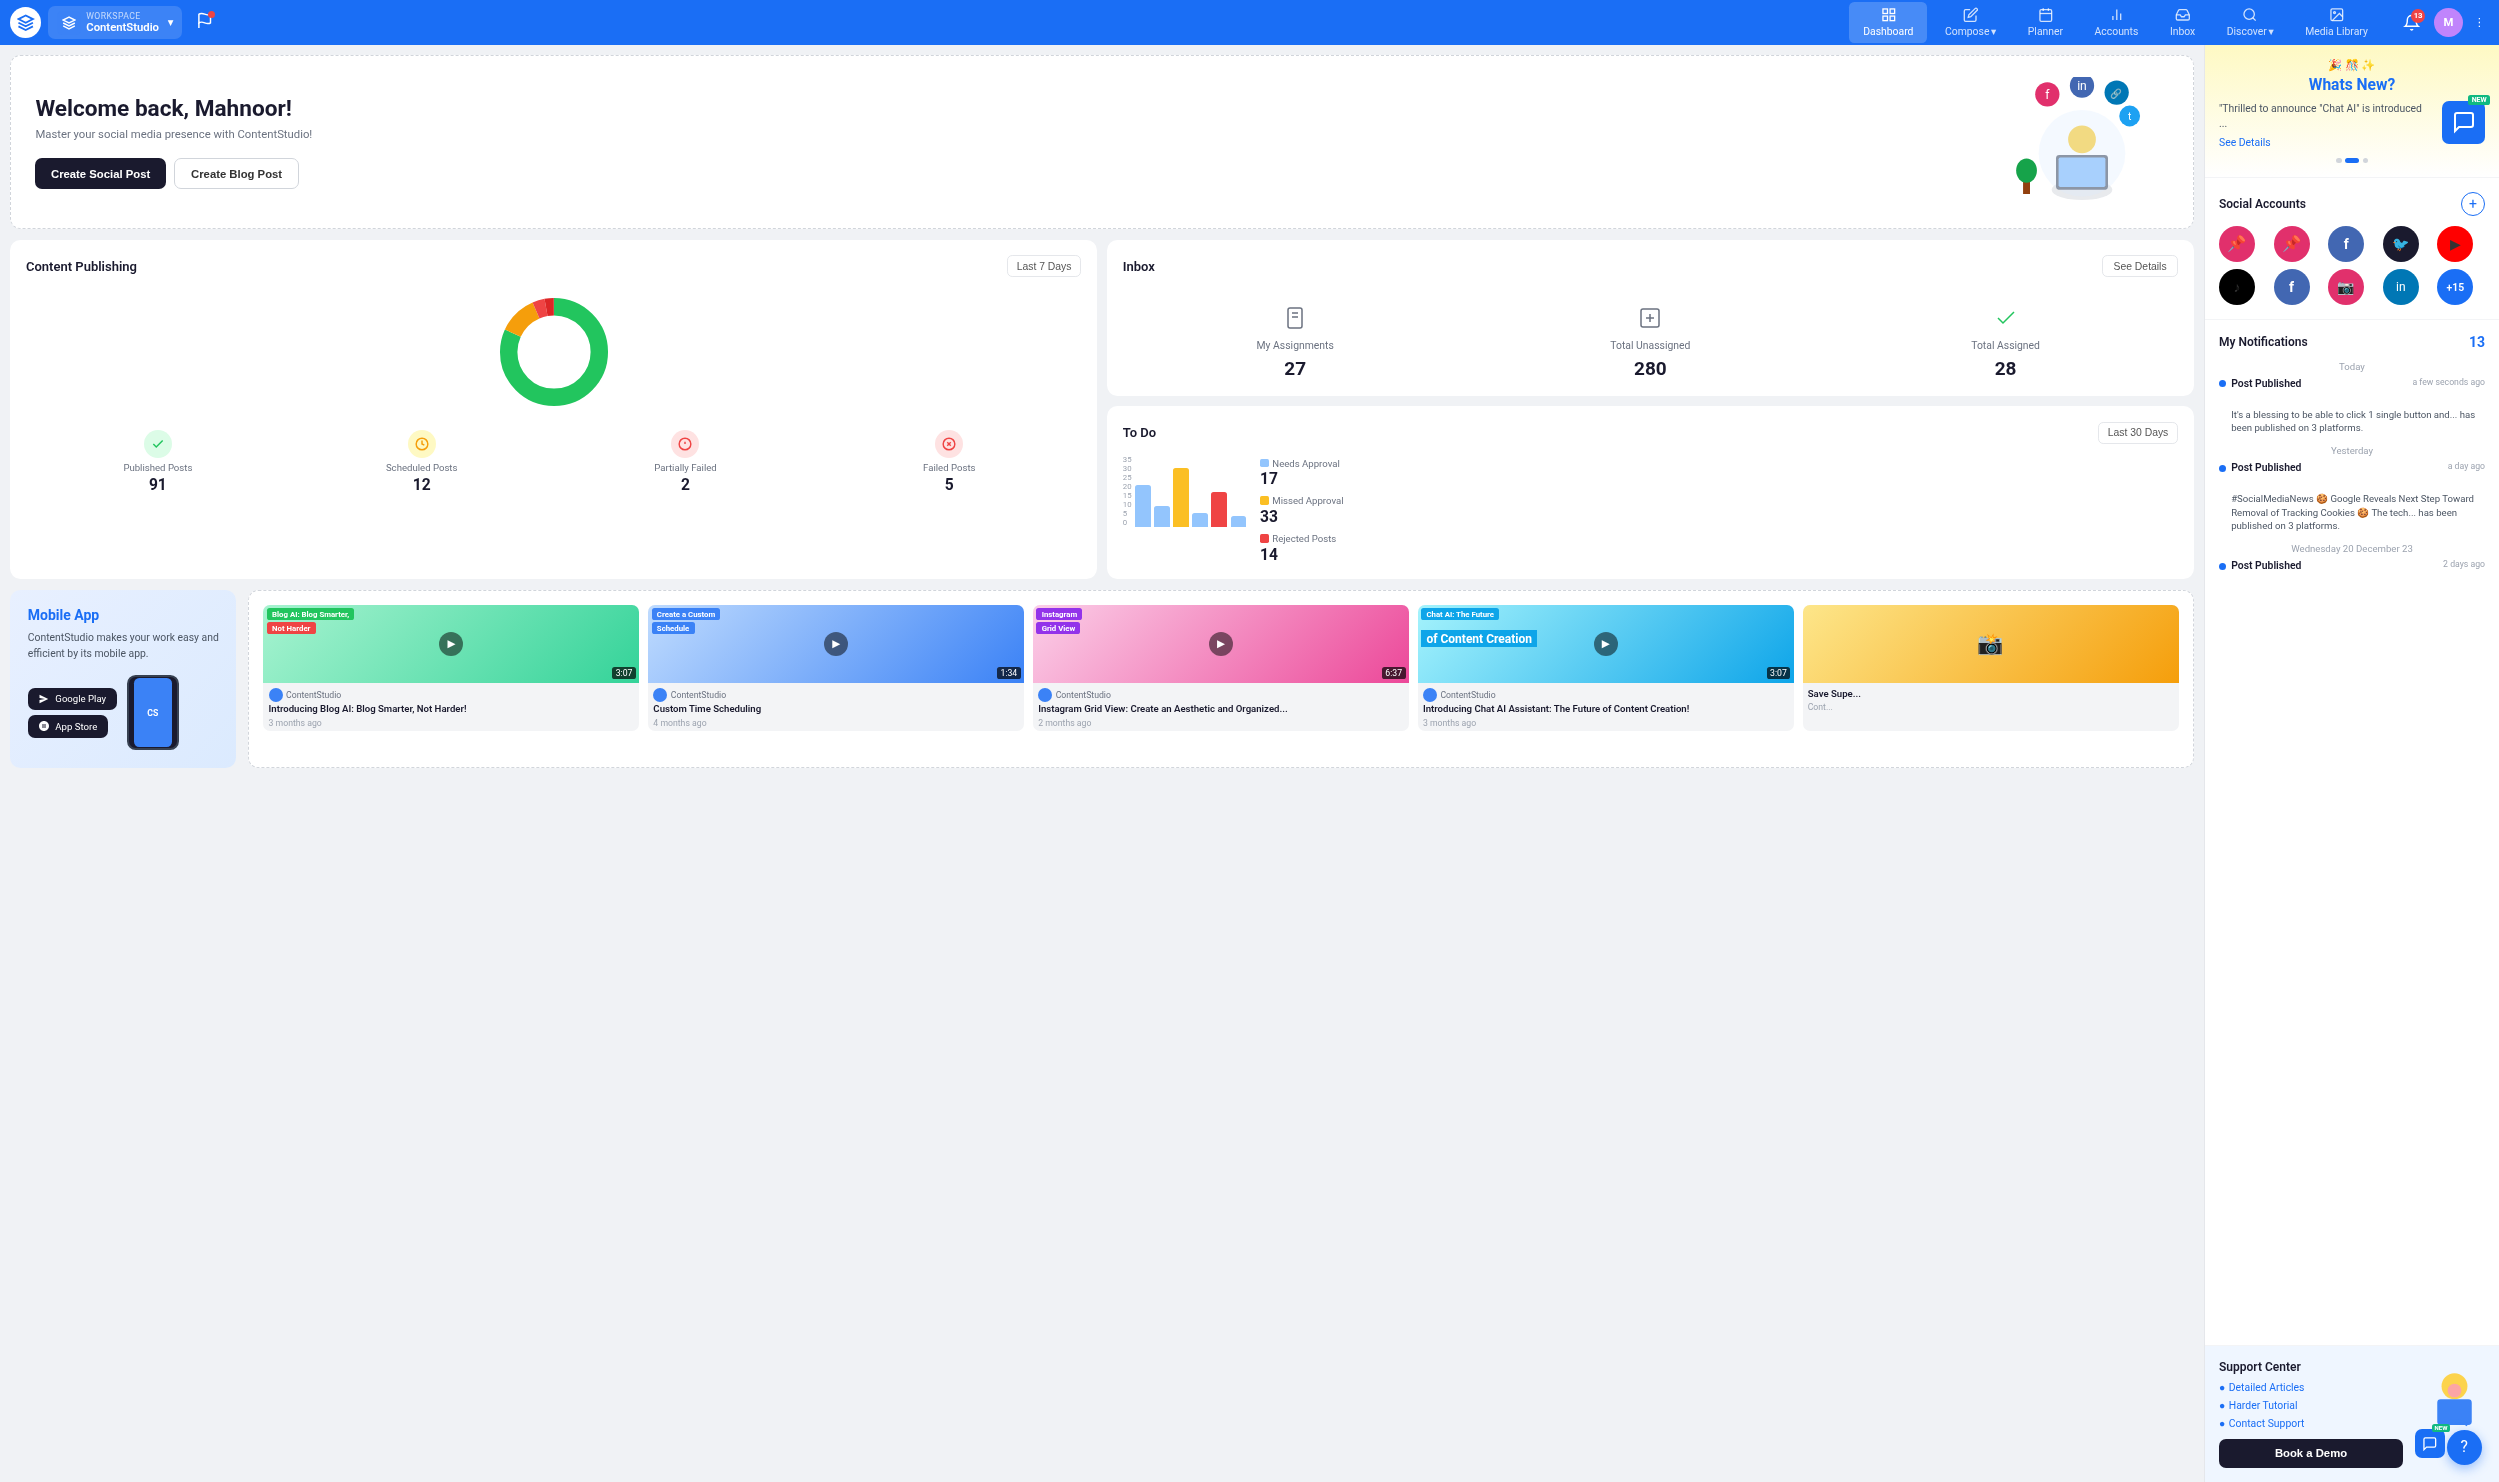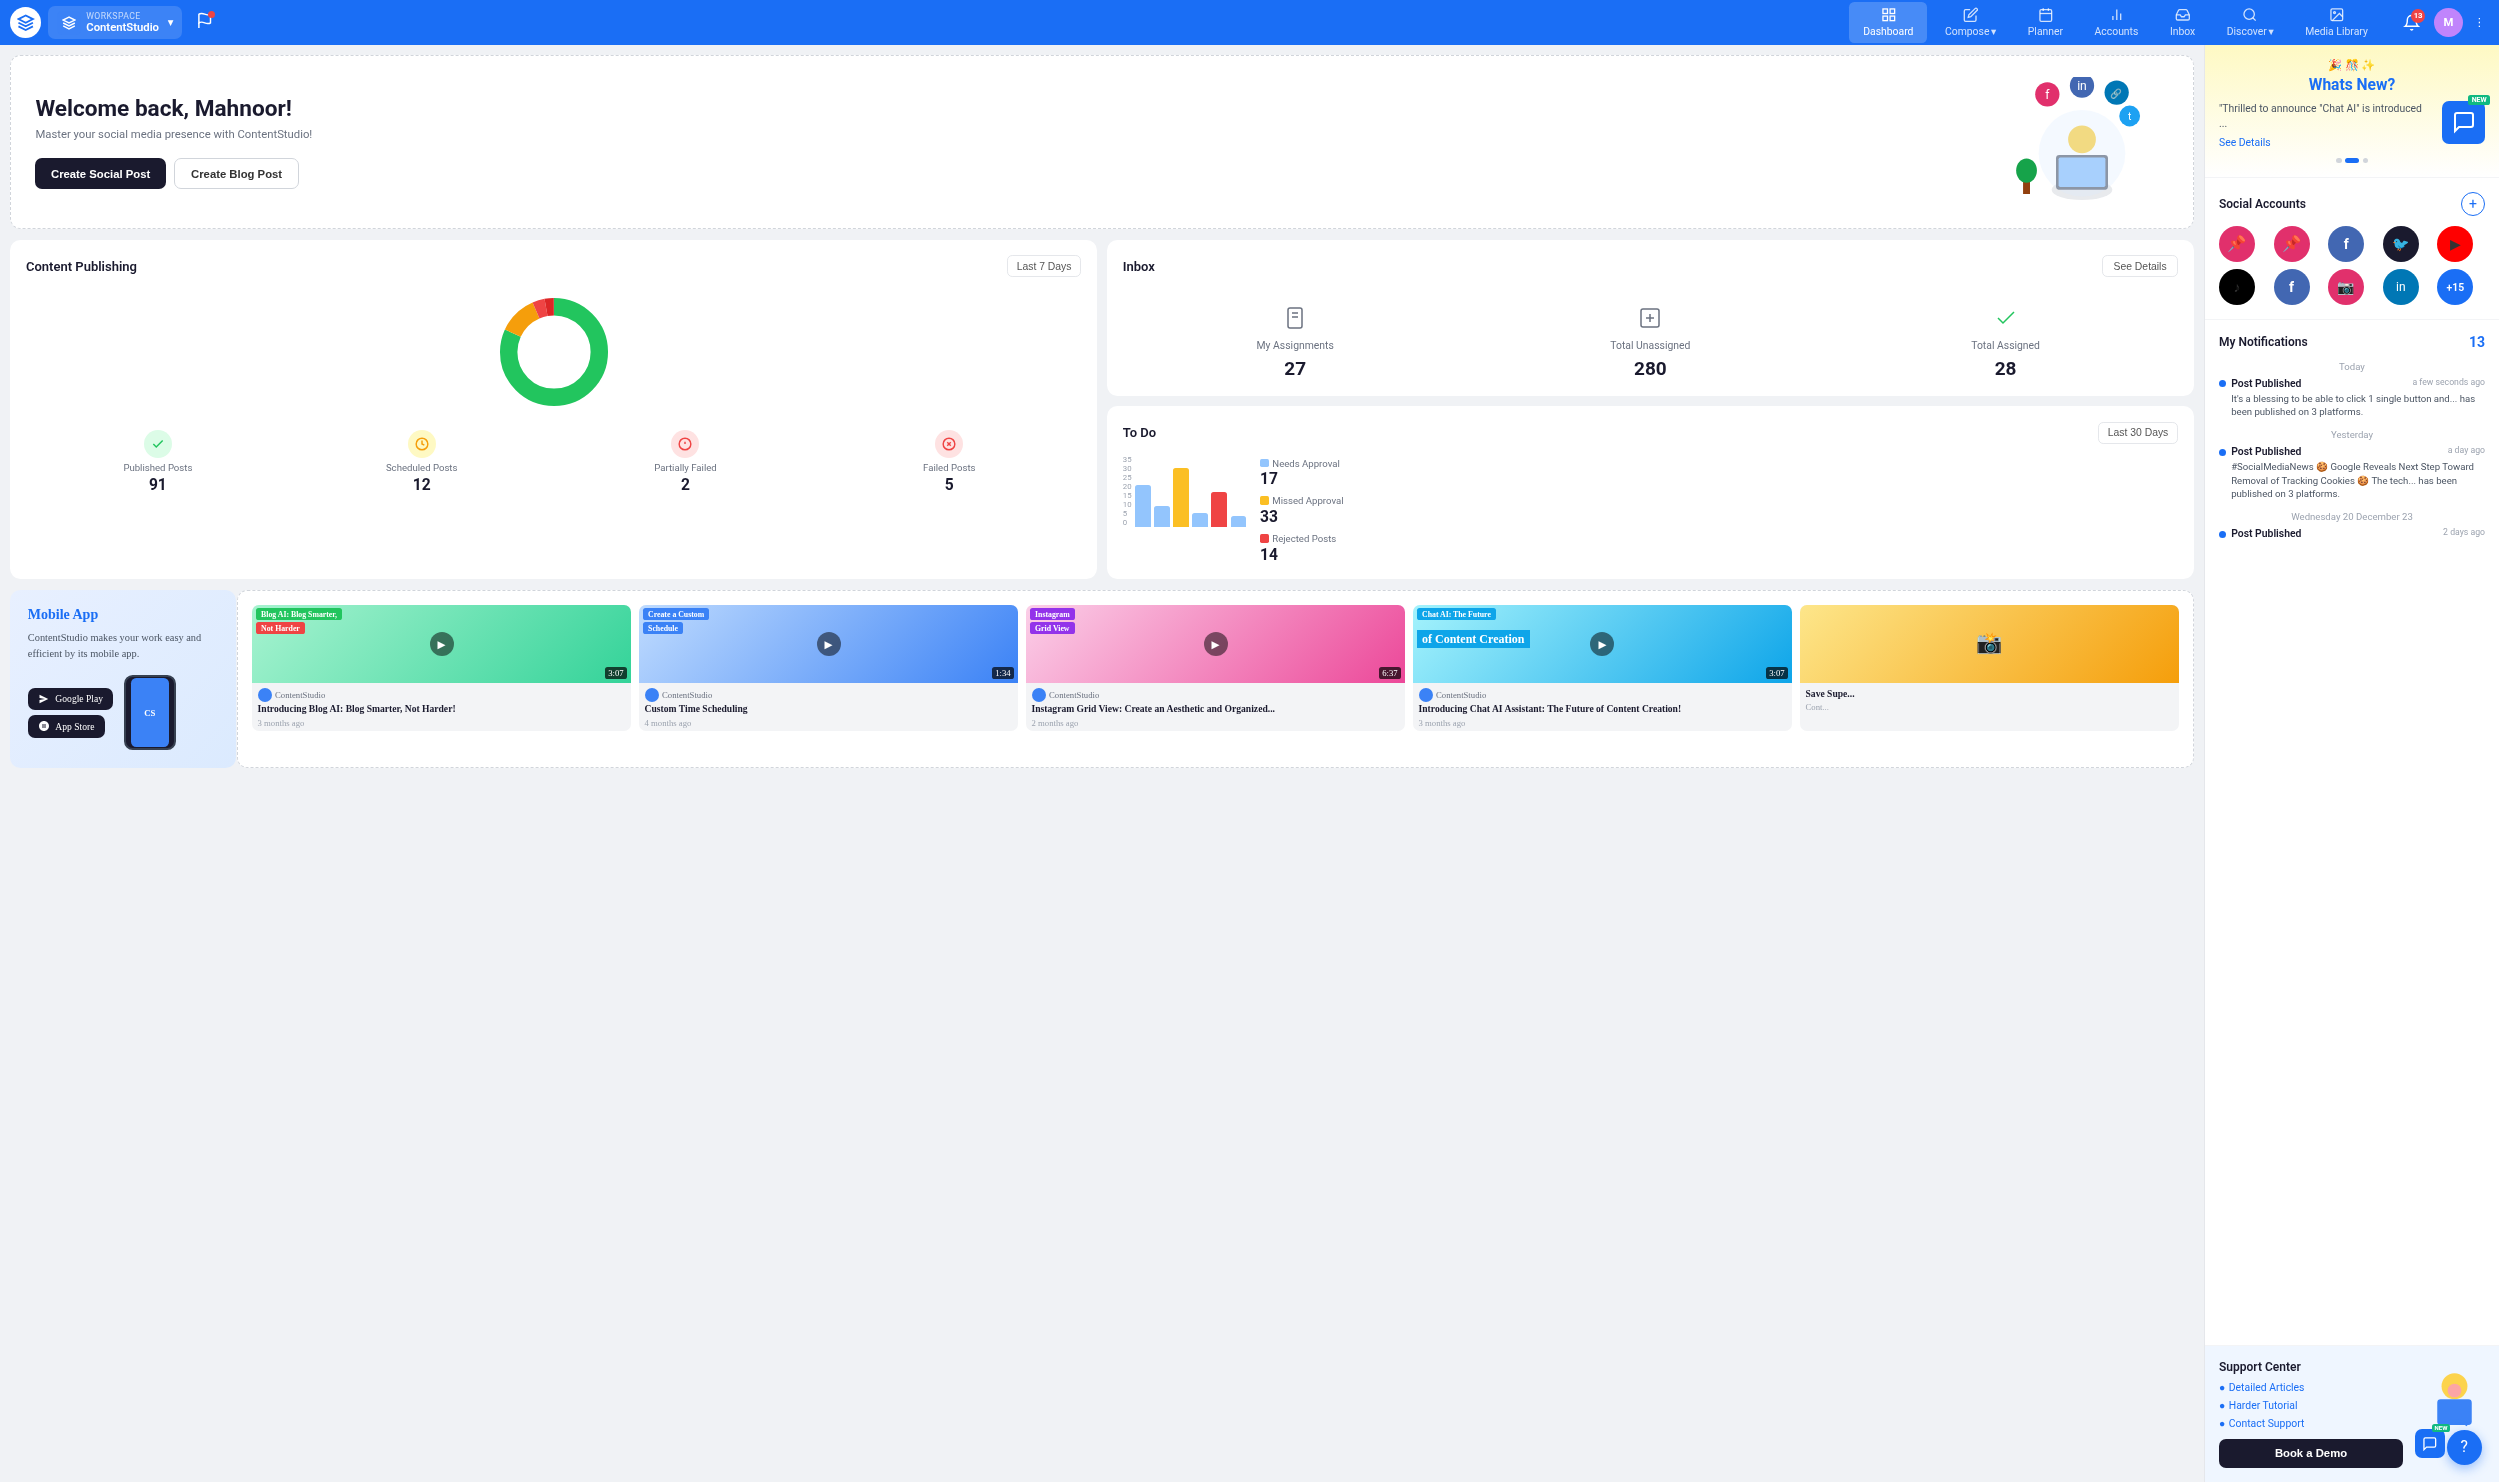--- a/index.html
+++ b/index.html
@@ -75,21 +75,21 @@
     .bar-chart { display: flex; align-items: flex-end; gap: 3.5px; height: 69px; }
     .bar { width: 15.6px; border-radius: 2.6px 2.6px 0 0; }
     .chart-yaxis { display: flex; flex-direction: column-reverse; justify-content: space-between; font-size: 7.8px; color: #9ca3af; height: 69px; margin-right: 3.5px; }
     .todo-stats { display: flex; flex-direction: column; gap: 7px; flex-shrink: 0; }
     .todo-stat-item { display: flex; flex-direction: column; gap: 1.7px; }
     .todo-stat-label { font-size: 9.6px; color: #6b7280; display: flex; align-items: center; gap: 3.5px; }
     .todo-stat-value { font-size: 15.6px; font-weight: 700; color: #1a1a2e; }
     .color-dot { width: 8.7px; height: 8.7px; border-radius: 1.7px; display: inline-block; }
 
     
-    .bottom-row { display: grid; grid-template-columns: 226px 1fr; gap: 1px; font-family: Liberation Serif, serif; }
+    .bottom-row { display: grid; grid-template-columns: 226px 1fr; gap: 12px; }
     .mobile-app-card { background: linear-gradient(135deg, #e8f0ff 0%, #dbeafe 100%); border-radius: 10.4px; padding: 17.4px; }
     .mobile-app-title { font-size: 14px; font-weight: 700; color: #1a6ef5; margin-bottom: 7px; }
     .mobile-app-desc { font-size: 10.4px; color: #4b5563; margin-bottom: 14px; line-height: 1.5; }
     .app-badges { display: flex; flex-direction: column; gap: 5.2px; }
     .app-badge { background: #1a1a2e; color: #fff; border-radius: 7px; padding: 5.2px 10.4px; font-size: 9.6px; display: flex; align-items: center; gap: 5.2px; cursor: pointer; width: fit-content; }
     .videos-card { background: #fff; border: 1.7px dashed #d1d5db; border-radius: 10.4px; padding: 14px; }
     .video-grid { display: flex; gap: 8.7px; overflow: hidden; }
     .video-item { flex: 1; min-width: 0; border-radius: 7px; overflow: hidden; background: #f3f4f6; cursor: pointer; }
     .video-thumb { width: 100%; height: 78px; background: #6b7280; position: relative; display: flex; align-items: flex-end; justify-content: flex-start; }
     .video-duration { position: absolute; bottom: 3.5px; right: 3.5px; background: rgba(0,0,0,0.7); color: #fff; font-size: 8.7px; padding: 0.9px 3.5px; border-radius: 2.6px; }
@@ -125,21 +125,21 @@
     .notif-header { display: flex; justify-content: space-between; align-items: center; margin-bottom: 10.4px; }
     .notif-title { font-size: 12px; font-weight: 600; color: #1a1a2e; }
     .notif-count { color: #1a6ef5; font-size: 14px; font-weight: 700; }
     .notif-group-label { font-size: 9.6px; color: #9ca3af; text-align: center; margin: 7px 0 5.2px; }
     .notif-item { display: flex; gap: 5.2px; align-items: flex-start; margin-bottom: 10.4px; }
     .notif-dot { width: 7px; height: 7px; border-radius: 50%; background: #1a6ef5; flex-shrink: 0; margin-top: 3.5px; }
     .notif-content { flex: 1; }
     .notif-row { display: flex; justify-content: space-between; align-items: flex-start; }
     .notif-type { font-size: 10.4px; font-weight: 600; color: #1a1a2e; }
     .notif-time { font-size: 8.7px; color: #9ca3af; flex-shrink: 0; margin-left: 3.5px; }
-    .notif-text { font-size: 9.6px; color: #4b5563; line-height: 1.4; margin-top: 2px; }
+    .notif-text { font-size: 9.6px; color: #4b5563; line-height: 1.4; margin-top: 18px; }
 
     
     .support-section { padding: 14px; background: #eff6ff; }
     .support-content { display: flex; gap: 21px; align-items: center; }
     .support-text { flex: 1; }
     .support-links { display: flex; flex-direction: column; gap: 5.2px; margin-top: 7px; }
     .support-link { font-size: 10.4px; color: #1a6ef5; cursor: pointer; display: flex; align-items: center; gap: 3.5px; }
     .book-demo-btn { background: #1a1a2e; color: #fff; border: none; border-radius: 7px; padding: 8.7px 15.6px; font-size: 11.3px; font-weight: 600; cursor: pointer; margin-top: 8.7px; width: 100%; }
 
     

